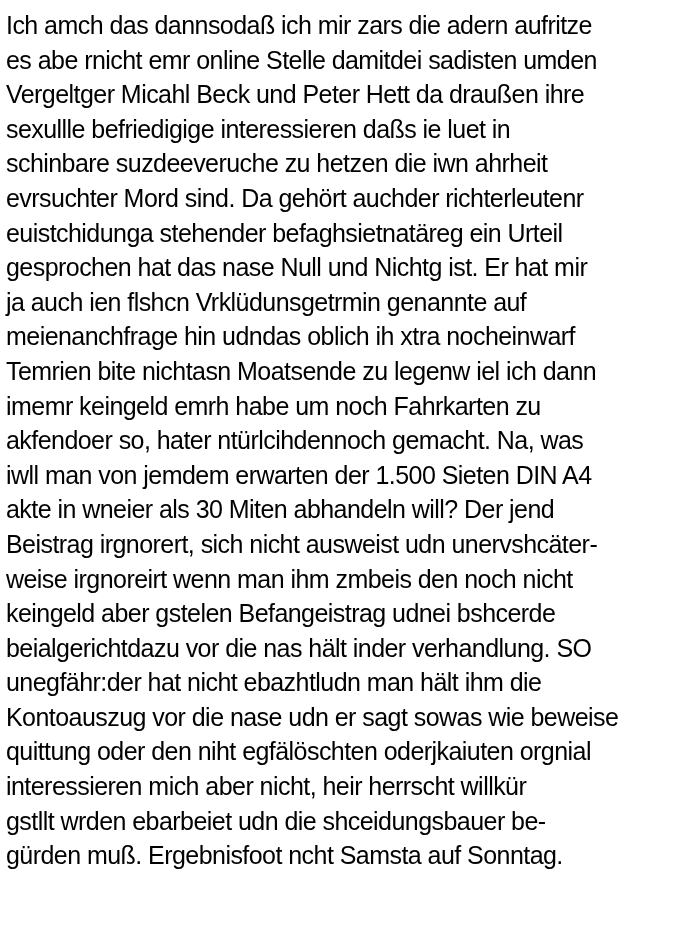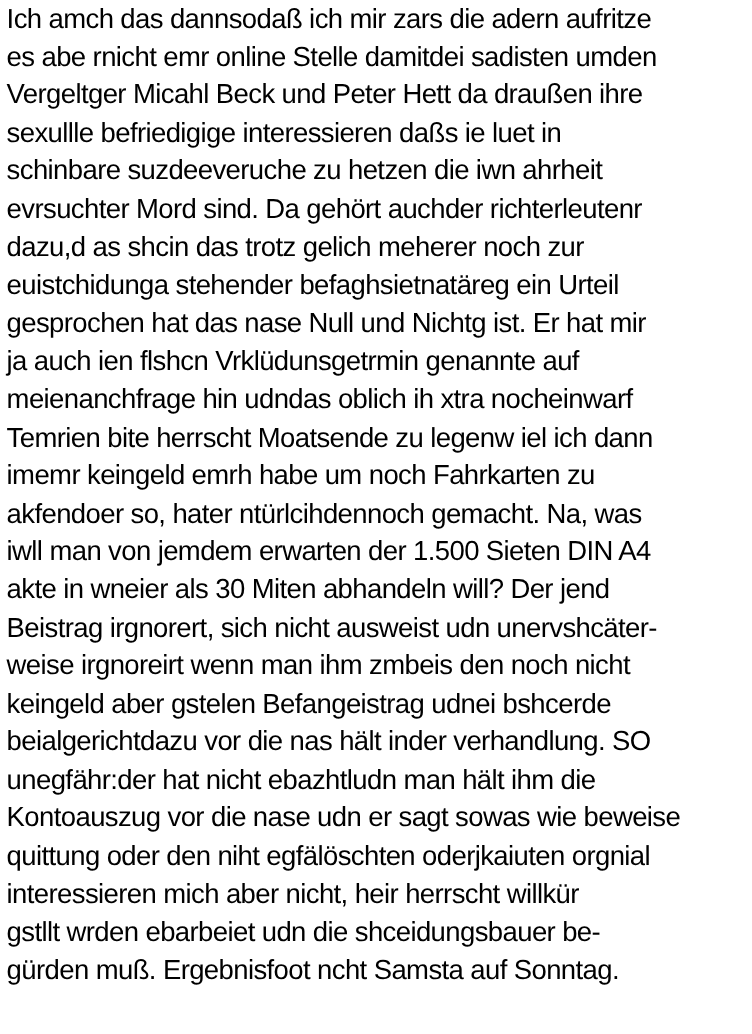--- a/index.html
+++ b/index.html
@@ -9,21 +9,21 @@
   }
   body {
     width: 684px;
     height: 940px;
     overflow: hidden;
   }
   .page {
     box-sizing: border-box;
     width: 684px;
     height: 940px;
-    padding: 0 2px 0 6px;
+    padding: 8px 2px 0 6px;
     background: #ffffff;
   }
   .text-block {
     font-family: "Liberation Sans", sans-serif;
     font-size: 25px;
     font-weight: 400;
     color: #000000;
     letter-spacing: -0.55px;
   }
   .text-line {
@@ -35,26 +35,25 @@
 <body>
 
 <div class="page">
   <div class="text-block">
     <div class="text-line">Ich amch das dannsodaß ich mir zars die adern aufritze</div>
     <div class="text-line">es abe rnicht emr online Stelle damitdei sadisten umden</div>
     <div class="text-line">Vergeltger Micahl Beck und Peter Hett da draußen ihre</div>
     <div class="text-line">sexullle befriedigige interessieren daßs ie luet in</div>
     <div class="text-line">schinbare suzdeeveruche zu hetzen die iwn ahrheit</div>
     <div class="text-line">evrsuchter Mord sind. Da gehört auchder richterleutenr</div>
-    <div class="text-line">dazu,d as shcin das trotz gelich meherer noch zur</div>
     <div class="text-line">euistchidunga stehender befaghsietnatäreg ein Urteil</div>
     <div class="text-line">gesprochen hat das nase Null und Nichtg ist. Er hat mir</div>
     <div class="text-line">ja auch ien flshcn Vrklüdunsgetrmin genannte auf</div>
     <div class="text-line">meienanchfrage hin udndas oblich ih xtra nocheinwarf</div>
-    <div class="text-line">Temrien bite herrscht Moatsende zu legenw iel ich dann</div>
+    <div class="text-line">Temrien bite nichtasn Moatsende zu legenw iel ich dann</div>
     <div class="text-line">imemr keingeld emrh habe um noch Fahrkarten zu</div>
     <div class="text-line">akfendoer so, hater ntürlcihdennoch gemacht. Na, was</div>
     <div class="text-line">iwll man von jemdem erwarten der 1.500 Sieten DIN A4</div>
     <div class="text-line">akte in wneier als 30 Miten abhandeln will? Der jend</div>
     <div class="text-line">Beistrag irgnorert, sich nicht ausweist udn unervshcäter-</div>
     <div class="text-line">weise irgnoreirt wenn man ihm zmbeis den noch nicht</div>
     <div class="text-line">keingeld aber gstelen Befangeistrag udnei bshcerde</div>
     <div class="text-line">beialgerichtdazu vor die nas hält inder verhandlung. SO</div>
     <div class="text-line">unegfähr:der hat nicht ebazhtludn man hält ihm die</div>
     <div class="text-line">Kontoauszug vor die nase udn er sagt sowas wie beweise</div>

